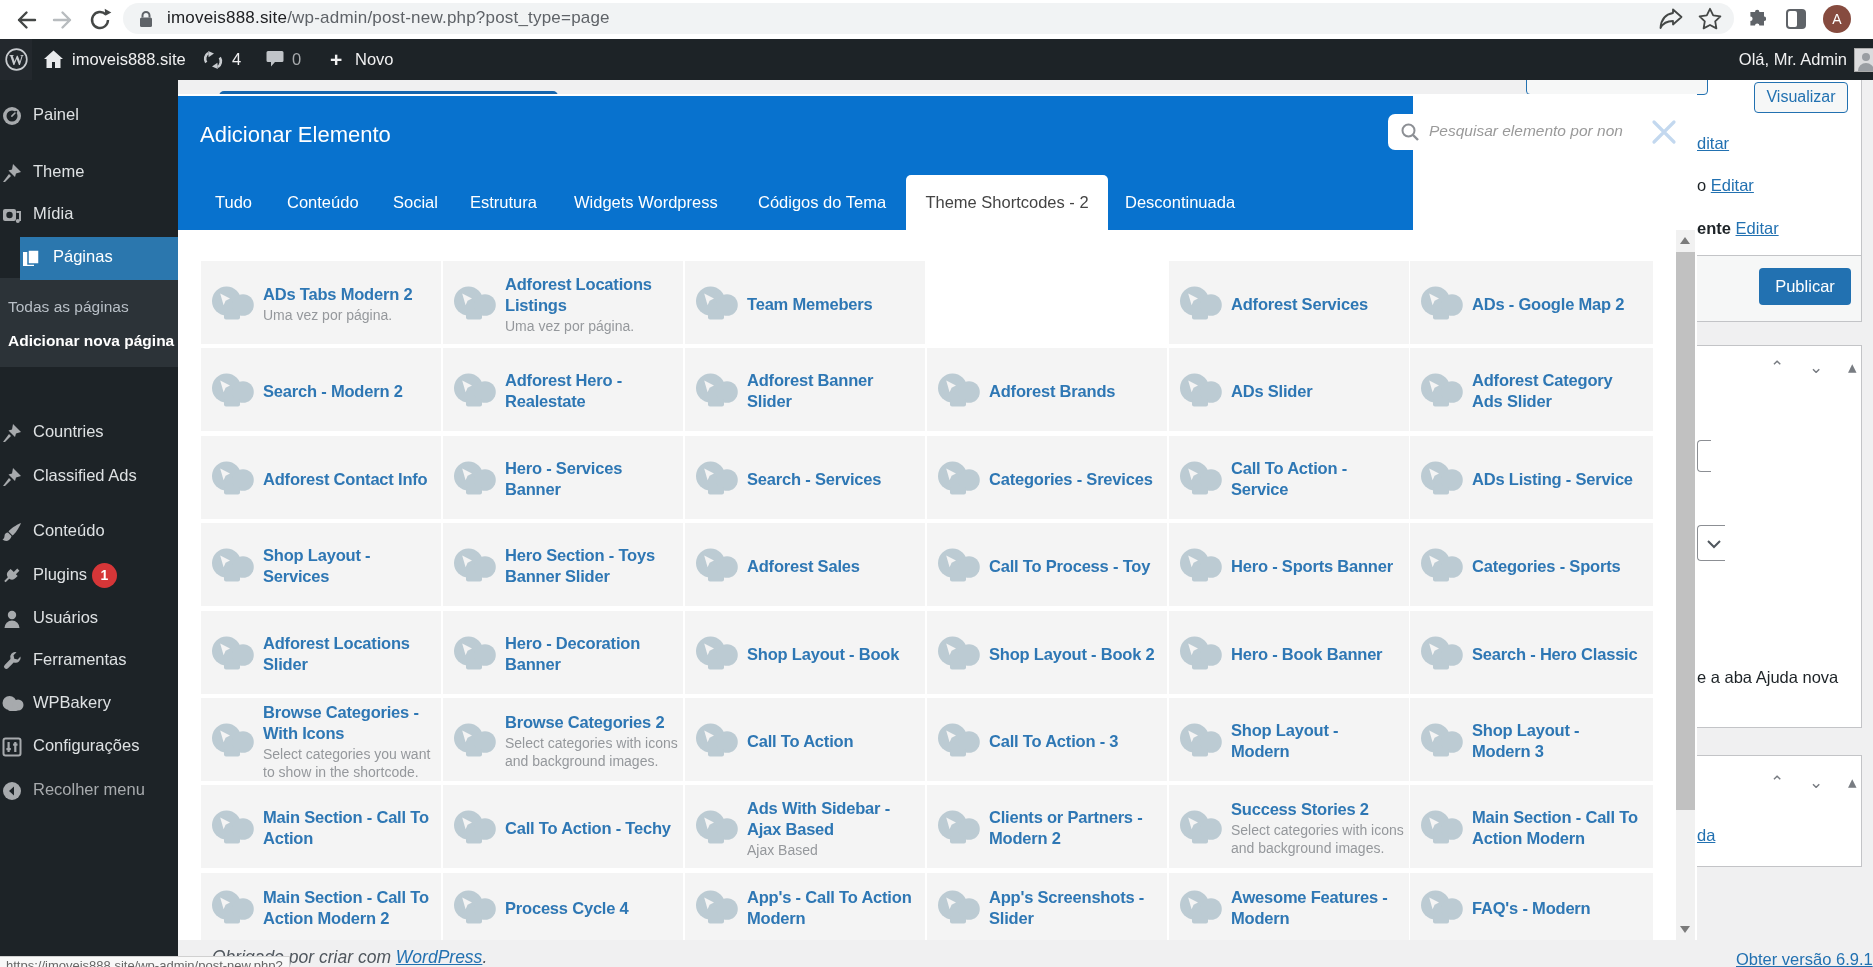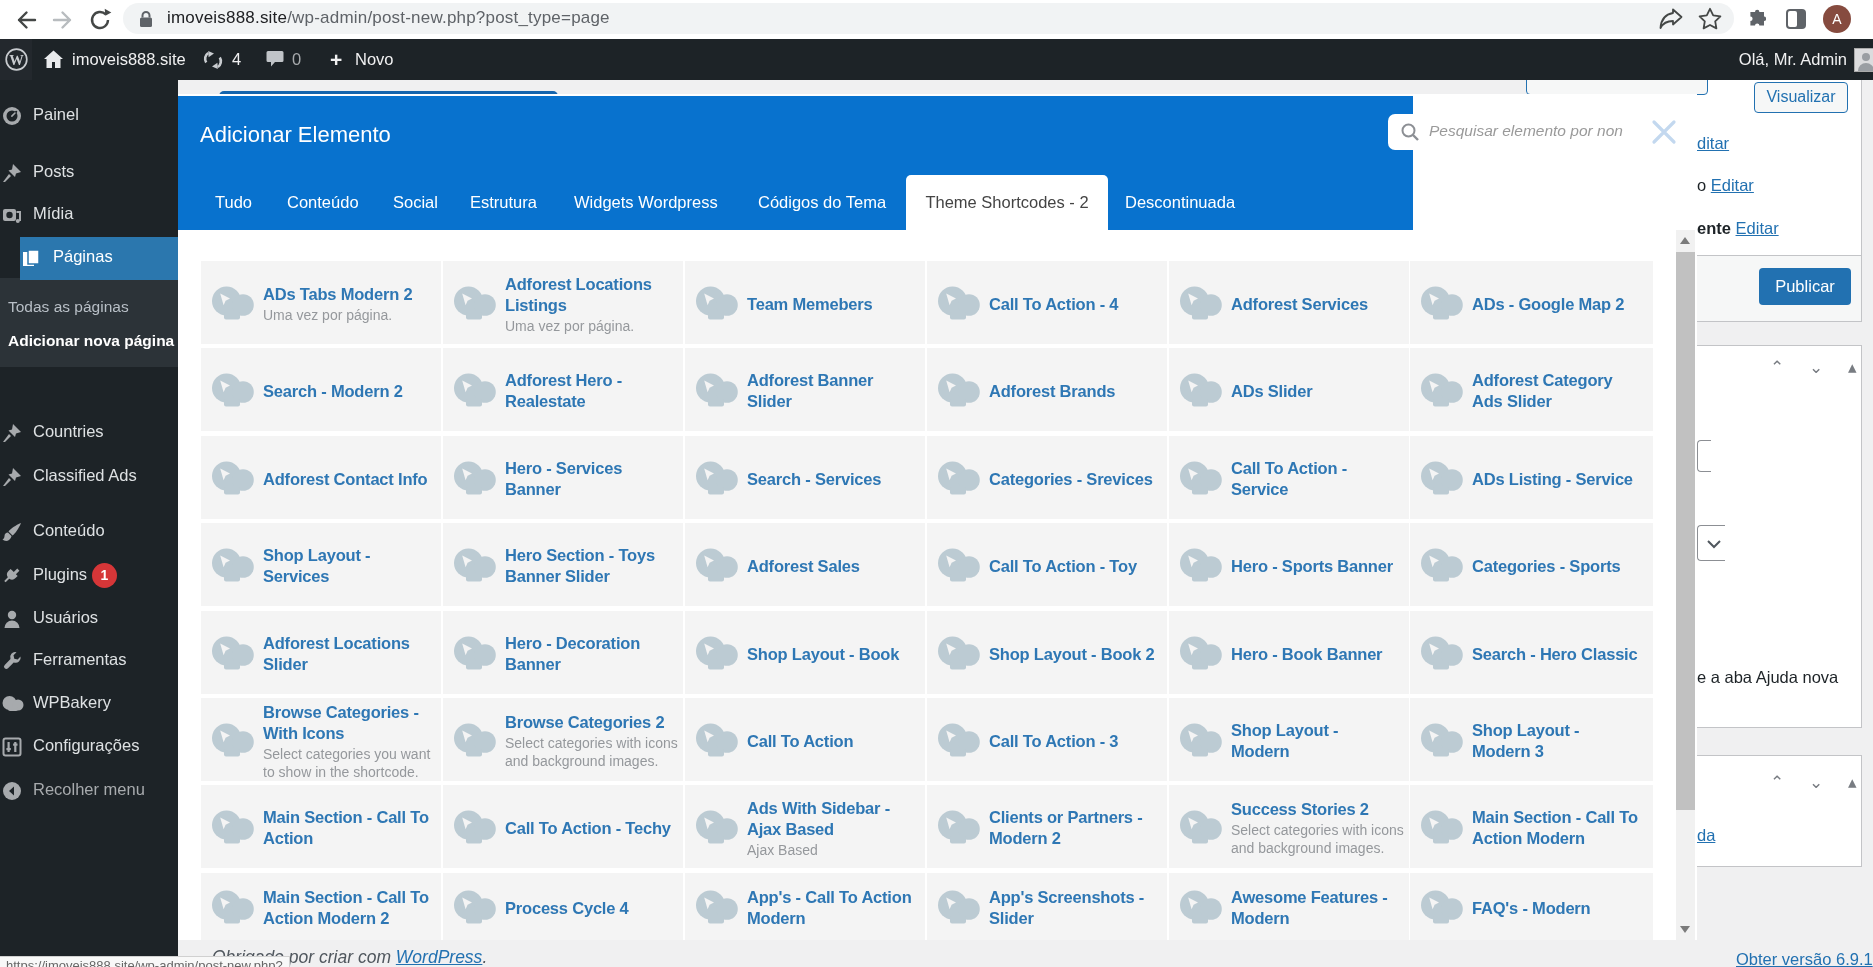--- a/index.html
+++ b/index.html
@@ -156,21 +156,21 @@
           <rect x="9" y="3" width="2" height="7" rx="1" fill="#1d2327" transform="rotate(45 10 10)"></rect>
           <rect x="9.2" y="5" width="1.6" height="6" rx="0.8" fill="#a7aaad" transform="rotate(45 10 10)"></rect>
         </svg></span>
       <span class="slab" style="color:#dee1e3">Painel</span>
     </div>
 <div class="sitem" style="top:72px">
       <span class="sic"><svg width="20" height="20" viewBox="0 0 20 20">
           <path d="M11 1 L19 9 L14 10.5 L13 14 L6.5 7.5 L10 6.5 Z" fill="#a7aaad"></path>
           <path d="M7 11 L9 13 L3 19 L1 19 Z" fill="#a7aaad"></path>
         </svg></span>
-      <span class="slab" style="color:#dee1e3">Posts</span>
+      <span class="slab" style="color:#dee1e3">Theme</span>
     </div>
 <div class="sitem" style="top:114px">
       <span class="sic"><svg width="20" height="20" viewBox="0 0 20 20">
           <rect x="1" y="4" width="13" height="12" rx="2" fill="#a7aaad"></rect>
           <circle cx="7.5" cy="10" r="3.2" fill="#1d2327"></circle>
           <rect x="14.5" y="6" width="4.5" height="2" fill="#a7aaad"></rect>
           <rect x="17" y="6" width="2" height="10" fill="#a7aaad"></rect>
           <circle cx="15.8" cy="16" r="2" fill="#a7aaad"></circle>
         </svg></span>
       <span class="slab" style="color:#dee1e3">Mídia</span>
@@ -325,33 +325,20 @@
             <circle cx="14.5" cy="15" r="14.5"></circle>
             <circle cx="31" cy="19" r="10.8"></circle>
             <rect x="12" y="26" width="16" height="7.5" rx="2"></rect>
           </g>
           <path d="M8.2 7.5 L18 12.6 L13.6 14.8 L11.6 19.3 Z" fill="#f4f4f4"></path>
         </svg></div>
       <div class="ctxt">
         <div class="ctitle">Team Memebers</div>
       </div>
     </div>
-<div class="cell" style="left:749px;top:165px;width:240px;height:83px">
-      <div class="cicon"><svg class="vcic" width="42" height="34" viewBox="0 0 42 34">
-          <g fill="#bccbd3">
-            <circle cx="14.5" cy="15" r="14.5"></circle>
-            <circle cx="31" cy="19" r="10.8"></circle>
-            <rect x="12" y="26" width="16" height="7.5" rx="2"></rect>
-          </g>
-          <path d="M8.2 7.5 L18 12.6 L13.6 14.8 L11.6 19.3 Z" fill="#f4f4f4"></path>
-        </svg></div>
-      <div class="ctxt">
-        <div class="ctitle">Call To Action - 4</div>
-      </div>
-    </div>
 <div class="cell" style="left:991px;top:165px;width:240px;height:83px">
       <div class="cicon"><svg class="vcic" width="42" height="34" viewBox="0 0 42 34">
           <g fill="#bccbd3">
             <circle cx="14.5" cy="15" r="14.5"></circle>
             <circle cx="31" cy="19" r="10.8"></circle>
             <rect x="12" y="26" width="16" height="7.5" rx="2"></rect>
           </g>
           <path d="M8.2 7.5 L18 12.6 L13.6 14.8 L11.6 19.3 Z" fill="#f4f4f4"></path>
         </svg></div>
       <div class="ctxt">
@@ -569,21 +556,21 @@
 <div class="cell" style="left:749px;top:427px;width:240px;height:83px">
       <div class="cicon"><svg class="vcic" width="42" height="34" viewBox="0 0 42 34">
           <g fill="#bccbd3">
             <circle cx="14.5" cy="15" r="14.5"></circle>
             <circle cx="31" cy="19" r="10.8"></circle>
             <rect x="12" y="26" width="16" height="7.5" rx="2"></rect>
           </g>
           <path d="M8.2 7.5 L18 12.6 L13.6 14.8 L11.6 19.3 Z" fill="#f4f4f4"></path>
         </svg></div>
       <div class="ctxt">
-        <div class="ctitle">Call To Action - Toy</div>
+        <div class="ctitle">Call To Process - Toy</div>
       </div>
     </div>
 <div class="cell" style="left:991px;top:427px;width:240px;height:83px">
       <div class="cicon"><svg class="vcic" width="42" height="34" viewBox="0 0 42 34">
           <g fill="#bccbd3">
             <circle cx="14.5" cy="15" r="14.5"></circle>
             <circle cx="31" cy="19" r="10.8"></circle>
             <rect x="12" y="26" width="16" height="7.5" rx="2"></rect>
           </g>
           <path d="M8.2 7.5 L18 12.6 L13.6 14.8 L11.6 19.3 Z" fill="#f4f4f4"></path>

